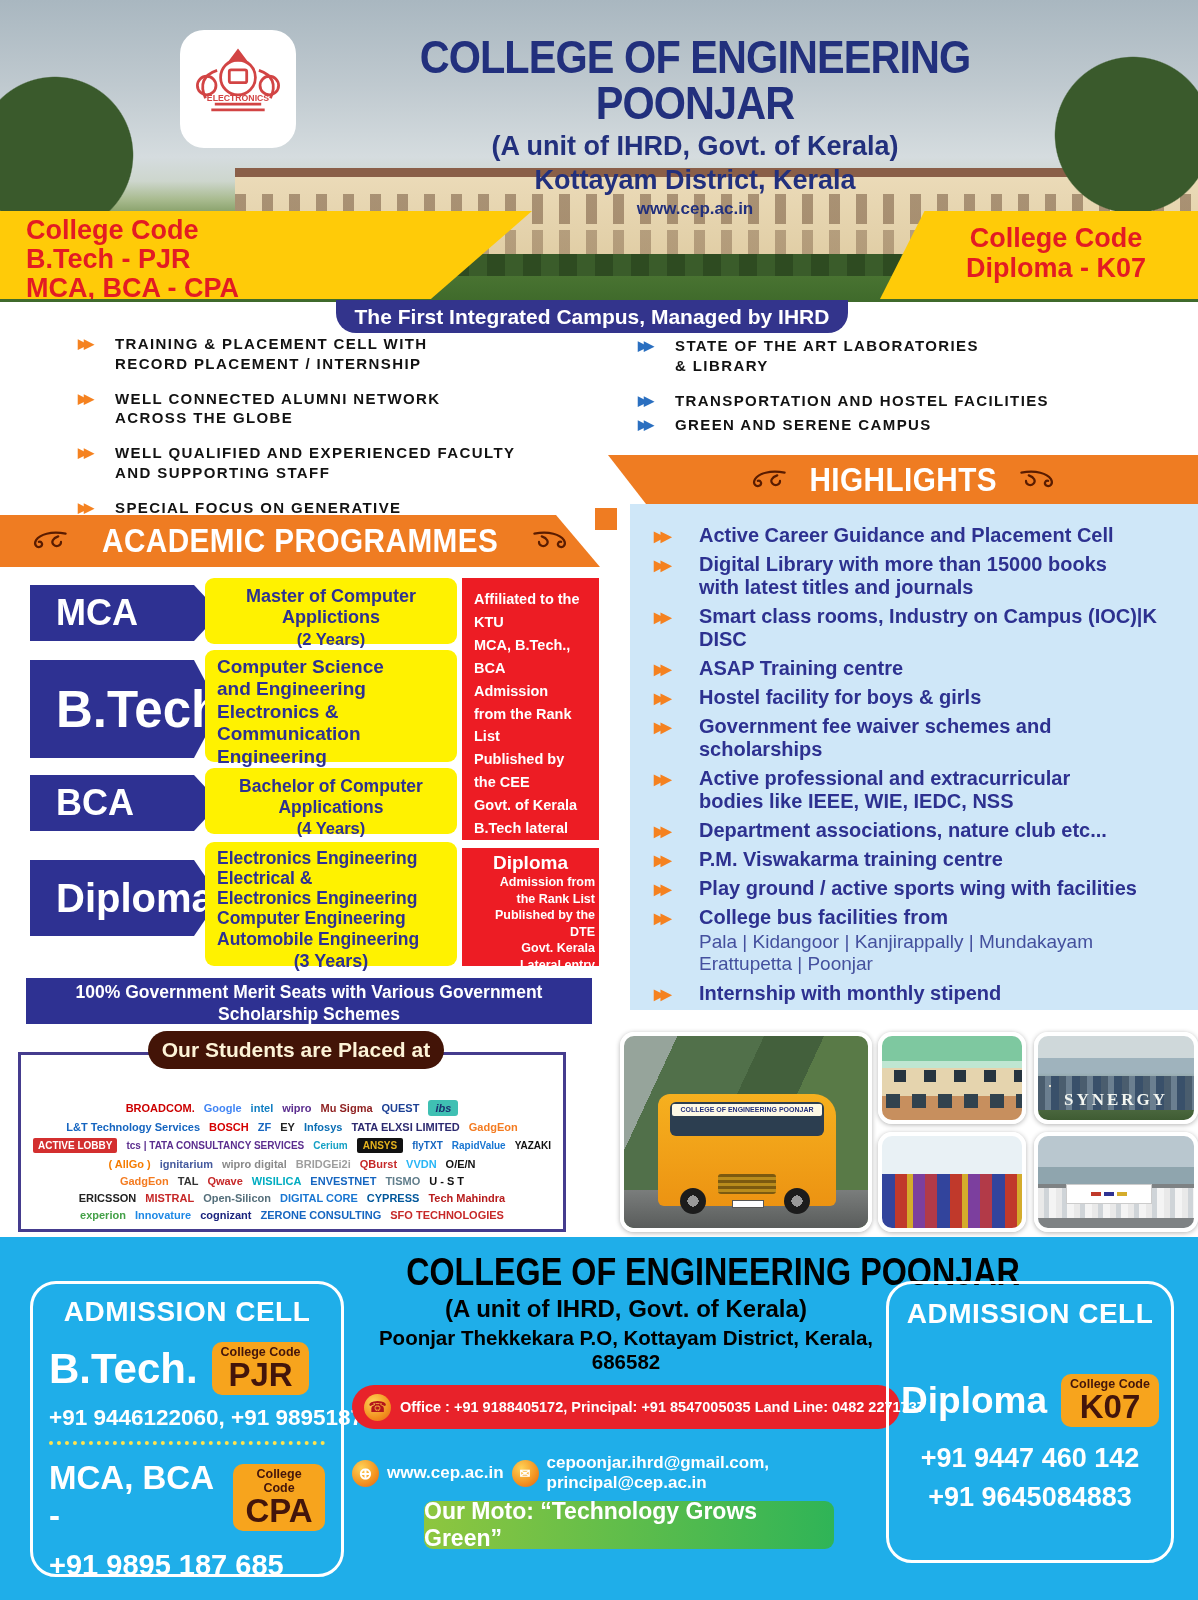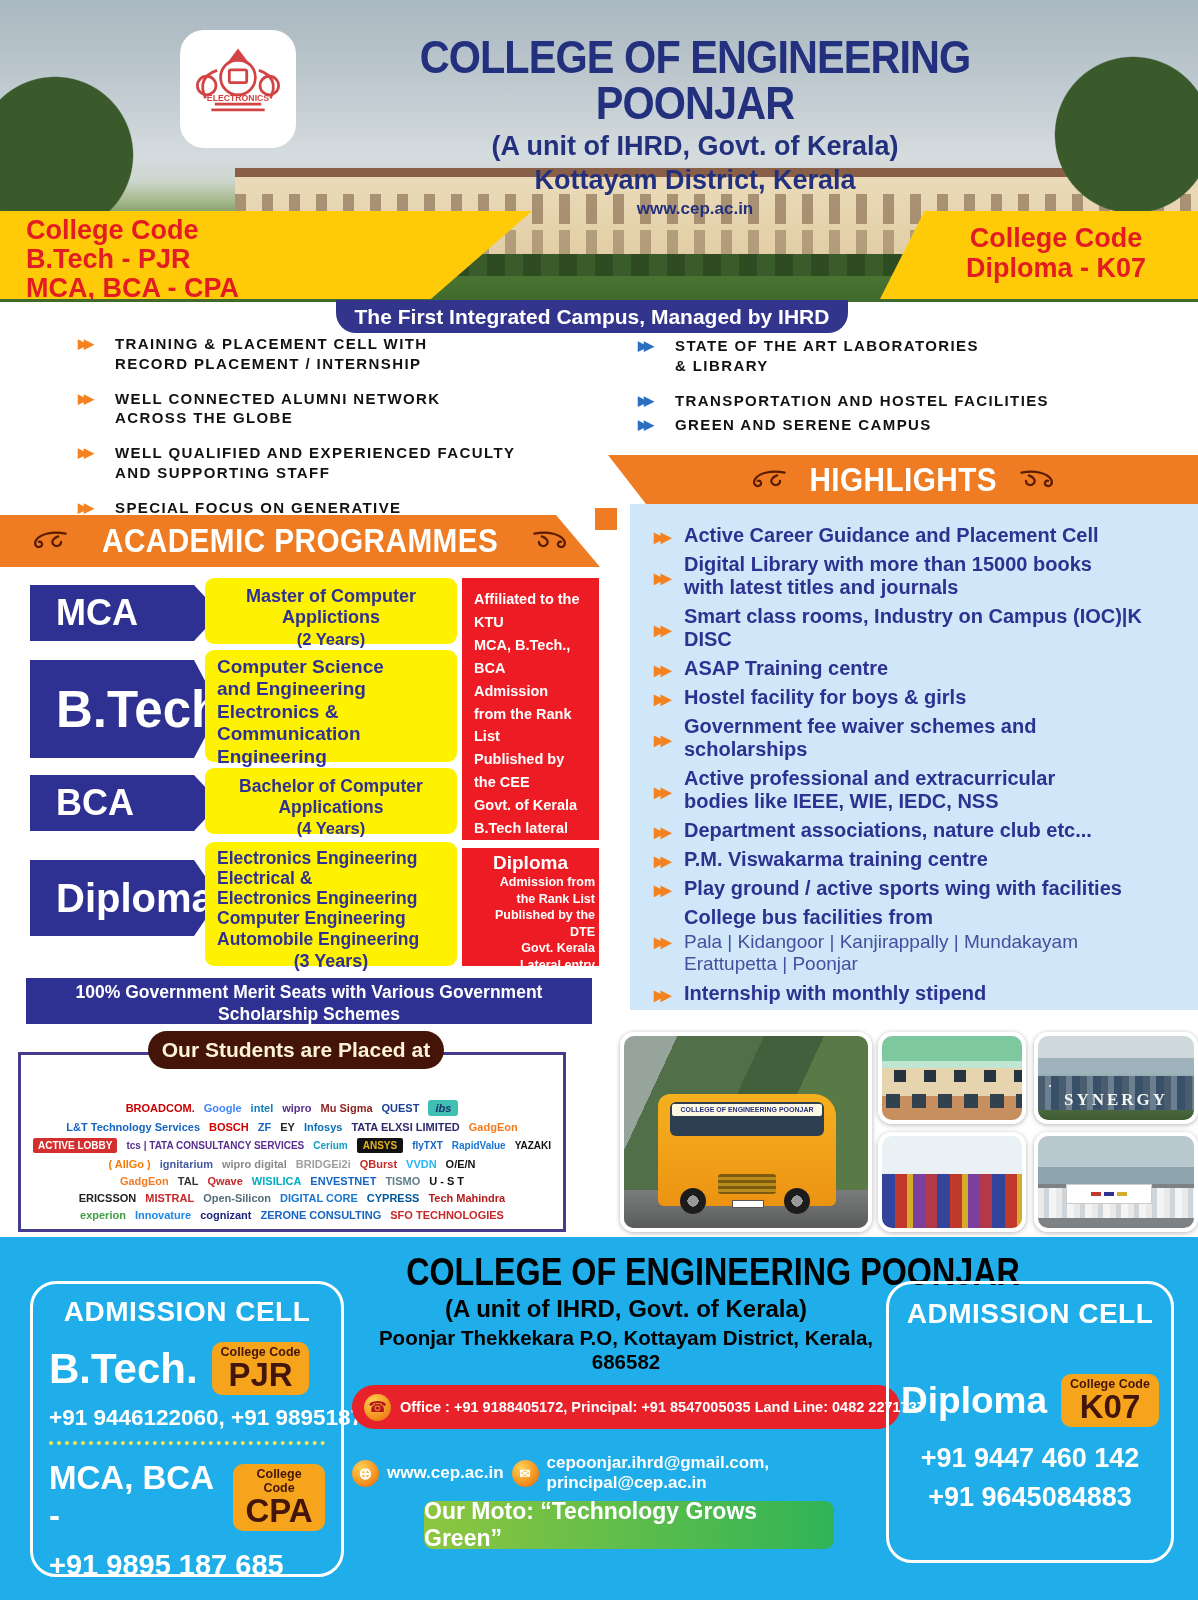--- a/index.html
+++ b/index.html
@@ -57,21 +57,21 @@
   .hl-band { position:absolute; left:608px; top:455px; width:590px; height:49px; background:#ef7c22;
     clip-path:polygon(0 0,100% 0,100% 100%,38px 100%); display:flex; align-items:center; justify-content:center; gap:12px; }
   .ac-band { position:absolute; left:0; top:515px; width:600px; height:52px; background:#ef7c22;
     clip-path:polygon(0 0,556px 0,600px 100%,0 100%); display:flex; align-items:center; justify-content:center; gap:12px; }
   .band-title { color:#fff; font-weight:900; font-size:33px; letter-spacing:.5px; }
   .step-sq { position:absolute; left:595px; top:508px; width:22px; height:22px; background:#ef7c22; }
   .fleur { width:38px; height:24px; }
 
   
   .hl-panel { position:absolute; left:630px; top:504px; width:568px; height:506px; background:#cfe7f8; padding:20px 14px 0 24px; }
-  .hl-item { display:flex; gap:6px; margin-bottom:6px;align-items:center; }
+  .hl-item { display:flex; gap:21px; margin-bottom:6px; }
   .hl-item .chev { flex:0 0 24px; padding-top:3px; }
   .hl-item .chev::before { font-size:14px; }
   .hl-txt { font-size:20px; font-weight:800; color:#2d3190; line-height:1.15; }
   .hl-sub { font-size:19px; font-weight:400; color:#44509e; line-height:1.18; margin-top:2px; }
 
   
   .prog-code { position:absolute; left:30px; background:#2e3192; color:#fff; font-weight:900;
     display:flex; align-items:center; padding-left:26px;
     clip-path:polygon(0 0, calc(100% - 26px) 0, 100% 50%, calc(100% - 26px) 100%, 0 100%); }
   .prog-yellow { position:absolute; left:205px; width:252px; background:#fff200; border-radius:9px;

